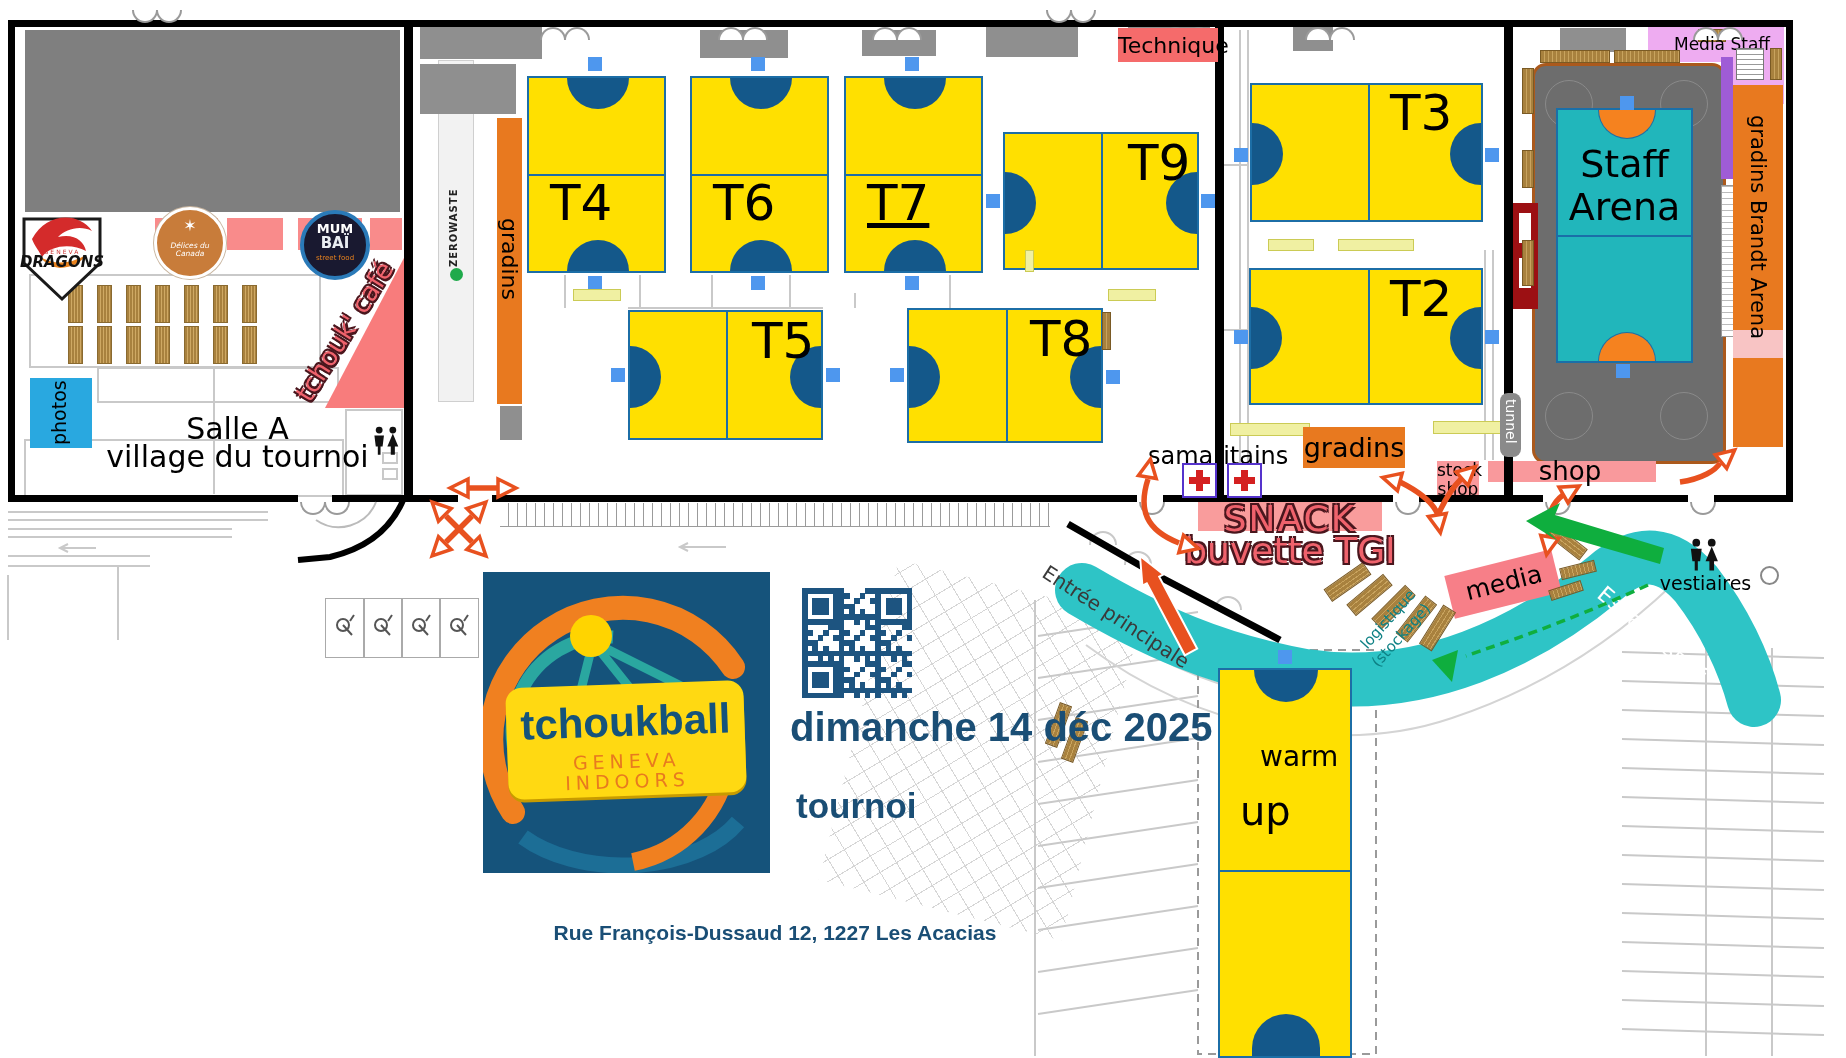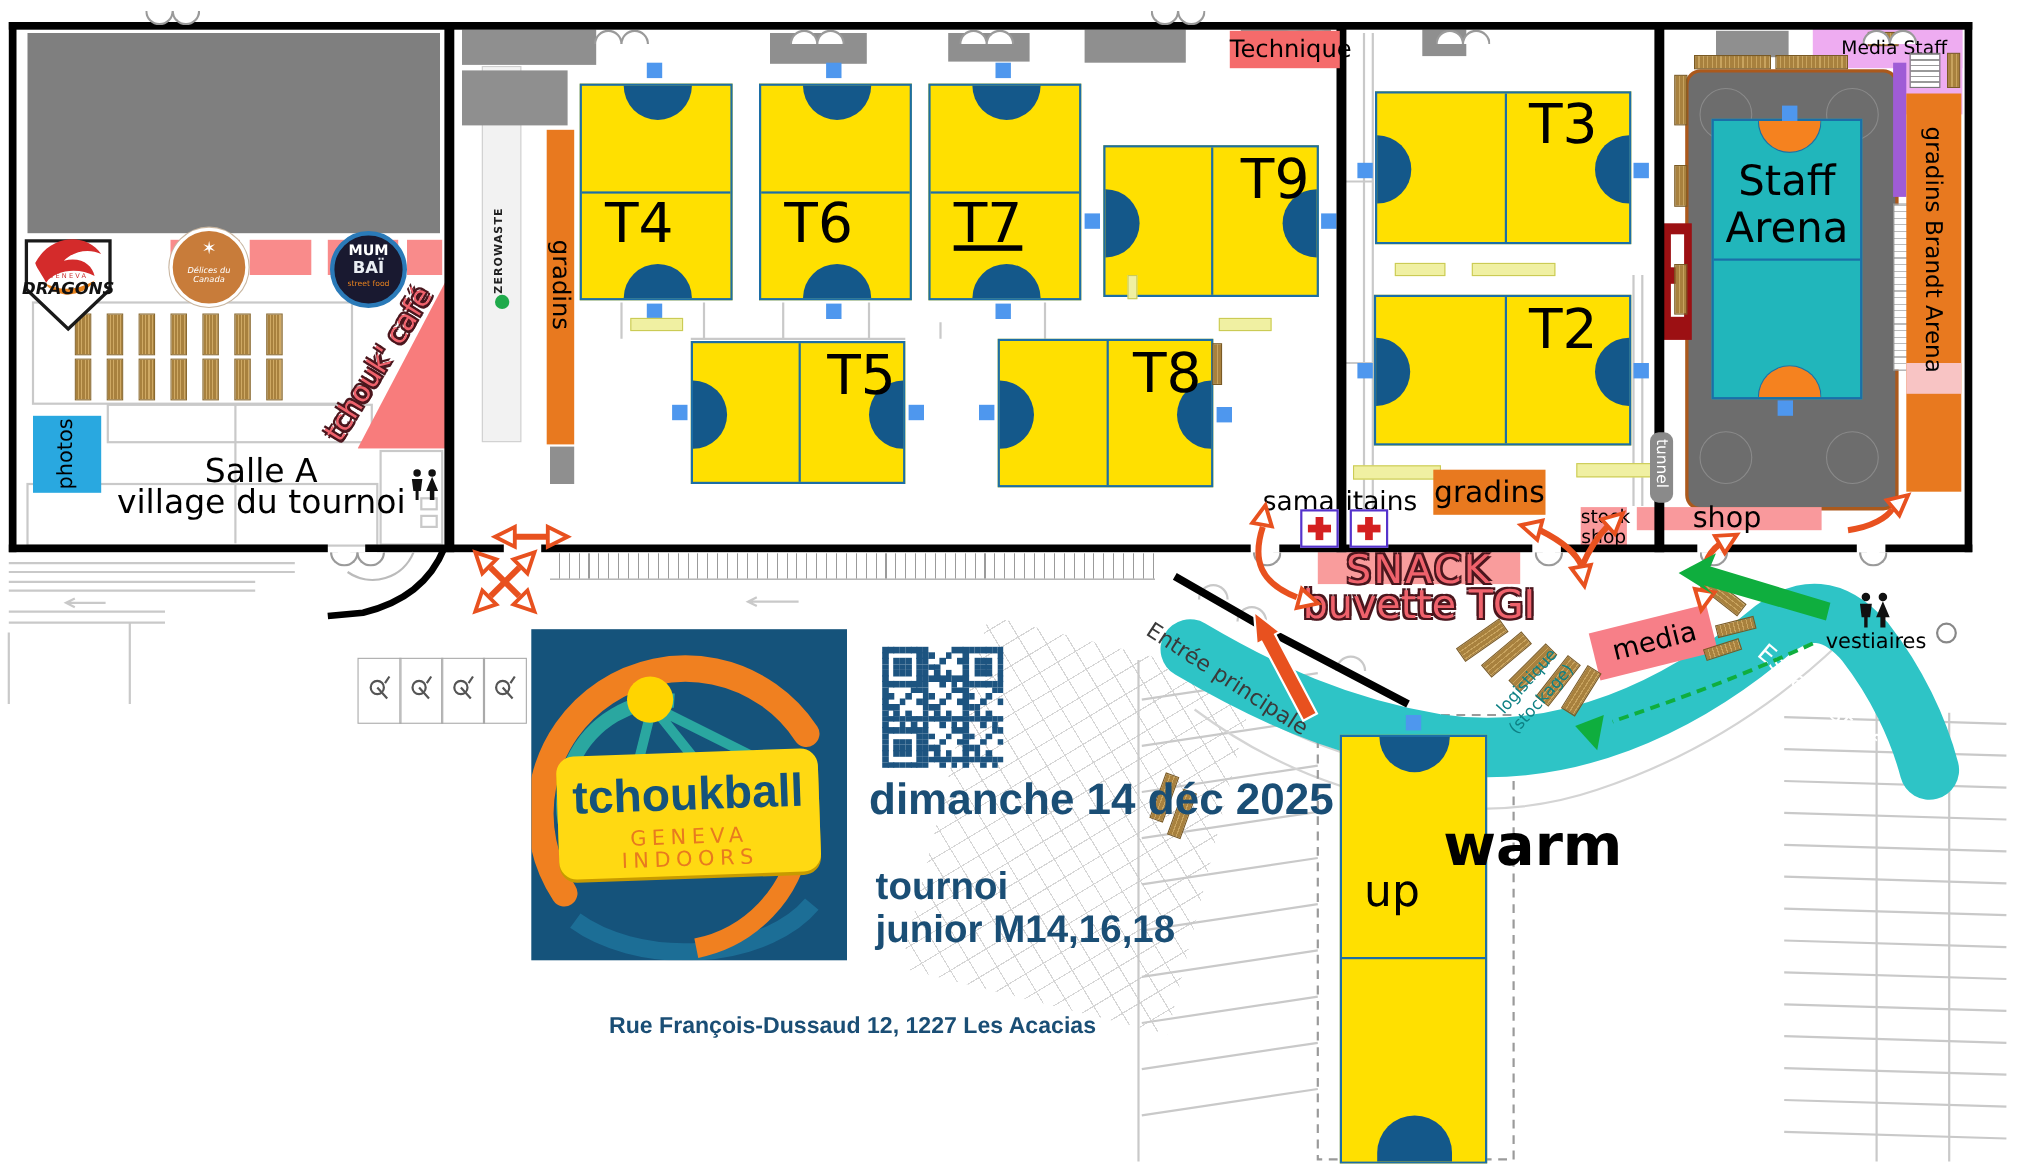--- a/index.html
+++ b/index.html
@@ -553,21 +553,20 @@
       <i style="position:absolute;left:36.666666666666664px;top:104.76190476190476px;width:5.6380952380952385px;height:5.6380952380952385px;background:#1d5480;"></i>
       <i style="position:absolute;left:52.38095238095238px;top:104.76190476190476px;width:5.6380952380952385px;height:5.6380952380952385px;background:#1d5480;"></i>
       <i style="position:absolute;left:62.85714285714286px;top:104.76190476190476px;width:5.6380952380952385px;height:5.6380952380952385px;background:#1d5480;"></i>
       <i style="position:absolute;left:73.33333333333333px;top:104.76190476190476px;width:5.6380952380952385px;height:5.6380952380952385px;background:#1d5480;"></i>
       <i style="position:absolute;left:89.04761904761905px;top:104.76190476190476px;width:5.6380952380952385px;height:5.6380952380952385px;background:#1d5480;"></i>
       <i style="position:absolute;left:99.52380952380952px;top:104.76190476190476px;width:5.6380952380952385px;height:5.6380952380952385px;background:#1d5480;"></i>
     </div>
 
   <div class="lbl blue-h" style="left:790px;top:706px;font-size:40px;white-space:nowrap;">dimanche 14 déc 2025</div>
   <div class="lbl blue-h" style="left:796px;top:788px;font-size:35px;">tournoi</div>
-  <div class="lbl blue-h" style="left:796px;top:827px;font-size:35px;white-space:nowrap;">junior M14,16,18</div>
   <div class="lbl blue-h" style="left:330px;top:922px;width:890px;text-align:center;font-size:21px;">Rue François-Dussaud 12, 1227 Les Acacias</div>
 
   <div class="strip" style="left:1448px;top:562px;width:110px;height:44px;background:#f77f88;transform:rotate(-14deg);z-index:5;"></div>
   <div class="lbl" style="left:1458px;top:570px;width:92px;text-align:center;font-size:25px;transform:rotate(-14deg);z-index:8;">media</div>
   <div class="lbl" style="left:1352px;top:612px;font-size:15px;color:#0d8084;transform:rotate(-48deg);z-index:8;">logistique</div>
   <div class="lbl" style="left:1362px;top:628px;font-size:15px;color:#0d8084;transform:rotate(-48deg);z-index:8;">(stockage)</div>
   <div class="lbl" style="left:1608px;top:582px;font-size:22px;color:#fff;transform:rotate(40deg);transform-origin:left top;z-index:8;">Espace staff</div>
 
   <div class="abs" style="left:1688px;top:538px;z-index:8;">
     <svg width="32" height="34" viewBox="0 0 40 44">
@@ -578,21 +577,21 @@
     </svg>
   </div>
   <div class="lbl" style="left:1648px;top:574px;width:115px;text-align:center;font-size:19px;">vestiaires</div>
   <div class="abs" style="left:1760px;top:566px;width:15px;height:15px;border:2px solid #888;border-radius:50%;z-index:8;"></div>
 
   <div class="court" style="left:1218px;top:668px;width:134px;height:390px;">
     <div class="dz dz-top" style="left:34px;width:64px;height:32px;border-radius:0 0 64px 64px;"></div>
     <div class="mid-h" style="top:200px;"></div>
     <div class="dz" style="left:32px;bottom:0;width:68px;height:42px;border-radius:68px 68px 0 0;"></div>
   </div>
-  <div class="lbl" style="left:1312px;top:742px;font-size:52px;z-index:7;font-weight:bold;">warm</div>
+  <div class="lbl" style="left:1260px;top:742px;font-size:28px;z-index:7;">warm</div>
   <div class="lbl" style="left:1240px;top:790px;font-size:40px;z-index:7;">up</div>
 
   <div class="frame" style="left:588px;top:57px;"></div>
   <div class="frame" style="left:588px;top:276px;"></div>
   <div class="frame" style="left:751px;top:57px;"></div>
   <div class="frame" style="left:751px;top:276px;"></div>
   <div class="frame" style="left:905px;top:57px;"></div>
   <div class="frame" style="left:905px;top:276px;"></div>
   <div class="frame" style="left:986px;top:194px;"></div>
   <div class="frame" style="left:1201px;top:194px;"></div>

